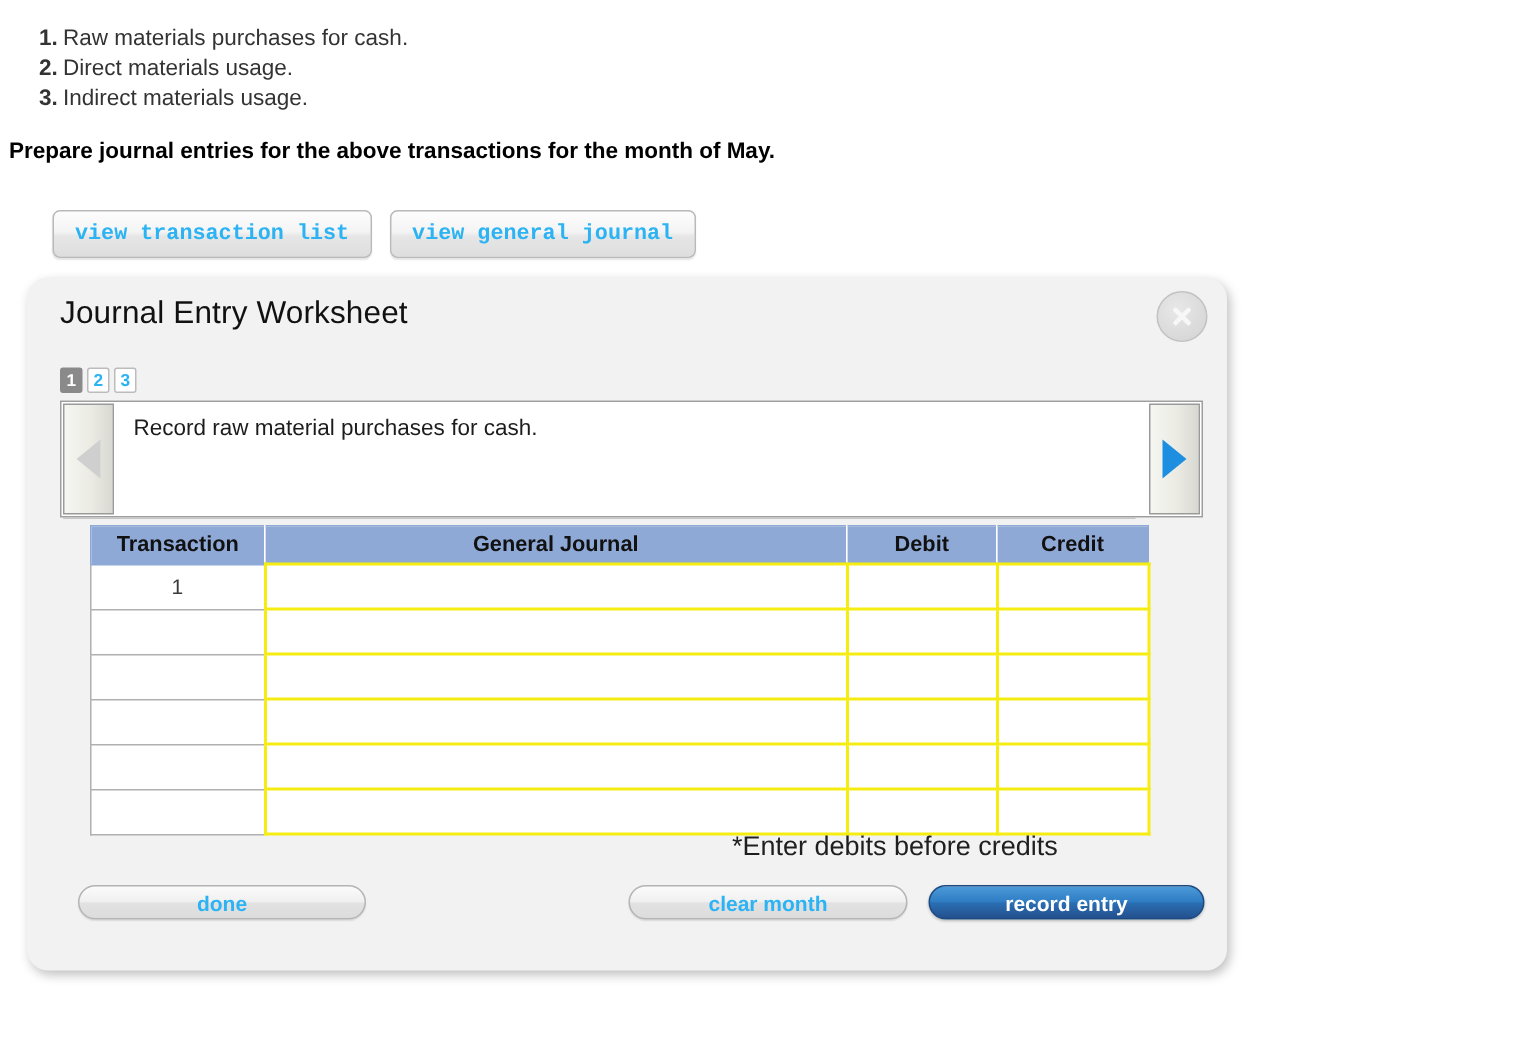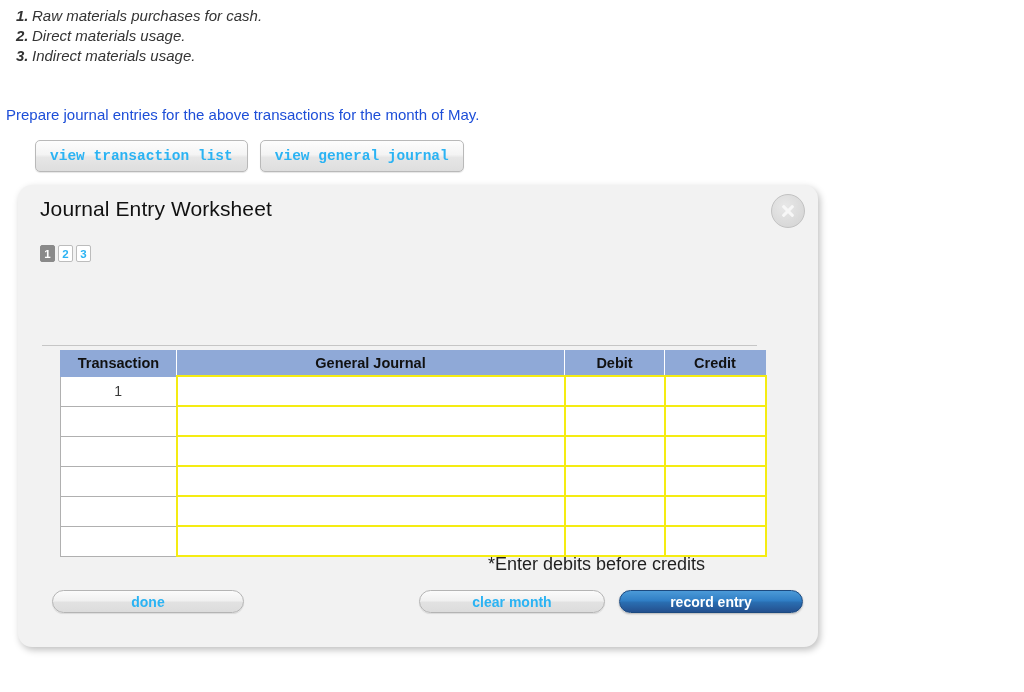--- a/index.html
+++ b/index.html
@@ -17,42 +17,42 @@
   }
 
   
   .question-block {
     position: absolute;
     left: 0;
     top: 6px;
     width: 1000px;
   }
   .num-list {
-    margin: 0;
+    margin: 10px;
     padding: 0;
     list-style: none;
-    font-style: italic;
   }
   .num-item {
     font-size: 15px;
     line-height: 20px;
     color: #333333;
     padding-left: 16px;
   }
   .num-item .num {
     font-weight: bold;
     display: inline-block;
     width: 16px;
   }
   .prompt-line {
     position: absolute;
     left: 6px;
-    top: 100px;
+    top: 86px;
     font-size: 15px;
-    color: #1d4ed8;
+    color: #000000;
+    font-weight: bold;
   }
 
   
   .view-buttons {
     position: absolute;
     left: 35px;
     top: 140px;
     display: flex;
     gap: 12px;
   }
@@ -309,20 +309,29 @@
 
   <div class="panel-title">Journal Entry Worksheet</div>
   <div class="close-btn"></div>
 
   <div class="step-tabs">
     <div class="step-tab active">1</div>
     <div class="step-tab inactive">2</div>
     <div class="step-tab inactive">3</div>
   </div>
 
+  <div class="nav-box">
+    <div class="nav-arrow">
+      <span class="tri tri-left"></span>
+    </div>
+    <div class="nav-text">Record raw material purchases for cash.</div>
+    <div class="nav-arrow">
+      <span class="tri tri-right"></span>
+    </div>
+  </div>
 
   <div class="table-wrap">
     <div class="hairline"></div>
     <table class="journal">
       <thead>
         <tr>
           <th class="col-txn">Transaction</th>
           <th class="col-gj">General Journal</th>
           <th class="col-debit">Debit</th>
           <th class="col-credit last">Credit</th>

